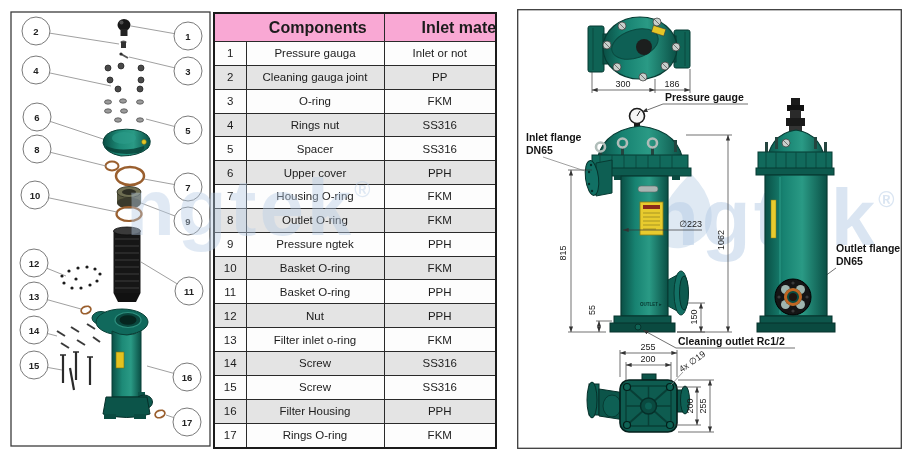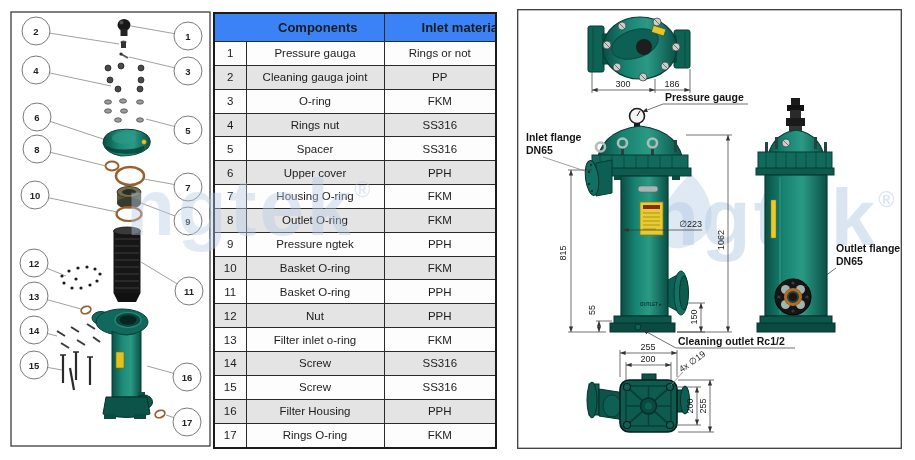--- a/index.html
+++ b/index.html
@@ -15,21 +15,21 @@
   .watermark sup{font-size:22px;vertical-align:38px;}
   .wm-drop{position:absolute;left:658px;top:182px;width:54px;height:70px;background:#c5d7ea;
            opacity:.55;z-index:0;border-radius:4% 96% 50% 50% / 4% 50% 50% 96%;
            transform:rotate(45deg);pointer-events:none;}
   
   .tablewrap{position:absolute;left:213px;top:12px;width:284px;height:437px;z-index:2;}
   table.parts{border-collapse:collapse;width:100%;height:100%;table-layout:fixed;
               border:2px solid #1b1b1b;background:#fff;}
   table.parts th,table.parts td{border:1px solid #2a2a2a;text-align:center;vertical-align:middle;
               font-size:11.5px;color:#1c1c1c;padding:0;overflow:hidden;white-space:nowrap;}
-  table.parts th{font-weight:bold;font-size:13px;background:#3b82f6;height:27px;padding-left:37px;}
+  table.parts th{font-weight:bold;font-size:16px;background:#f9a8d4;height:27px;padding-left:37px;}
   table.parts tr.even td{background:#e4e4e4;}
   table.parts tr.odd td{background:#fdfdfd;}
   
   .dim{font:9px "Liberation Sans",sans-serif;fill:#1a1a1a;}
   .lbl{font:700 10.5px "Liberation Sans",sans-serif;fill:#141414;}
   .tinytxt{font:700 4.5px "Liberation Sans",sans-serif;fill:#06332c;}
   .callout-num{font:700 9.5px "Liberation Sans",sans-serif;fill:#222;}
   .thin{stroke:#333;stroke-width:.7;fill:none;}
   .leader{stroke:#888;stroke-width:.8;fill:none;}
 </style>
@@ -276,21 +276,21 @@
       <thead>
         <tr>
           <th colspan="2">Components</th>
           <th>Inlet material</th>
         </tr>
       </thead>
       <tbody id="parts-tbody">
           <tr class="odd">
             <td>1</td>
             <td>Pressure gauga</td>
-            <td>Rings or not</td>
+            <td>Inlet or not</td>
           </tr>
           <tr class="even">
             <td>2</td>
             <td>Cleaning gauga joint</td>
             <td>PP</td>
           </tr>
           <tr class="odd">
             <td>3</td>
             <td>O-ring</td>
             <td>FKM</td>

